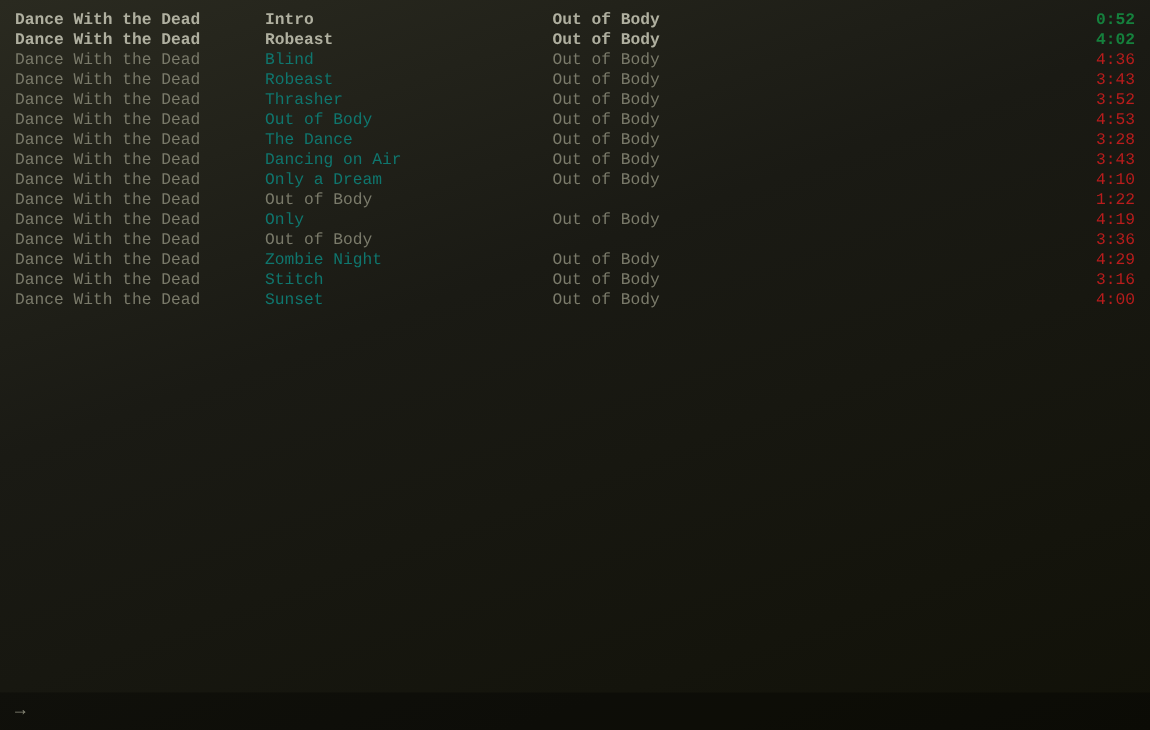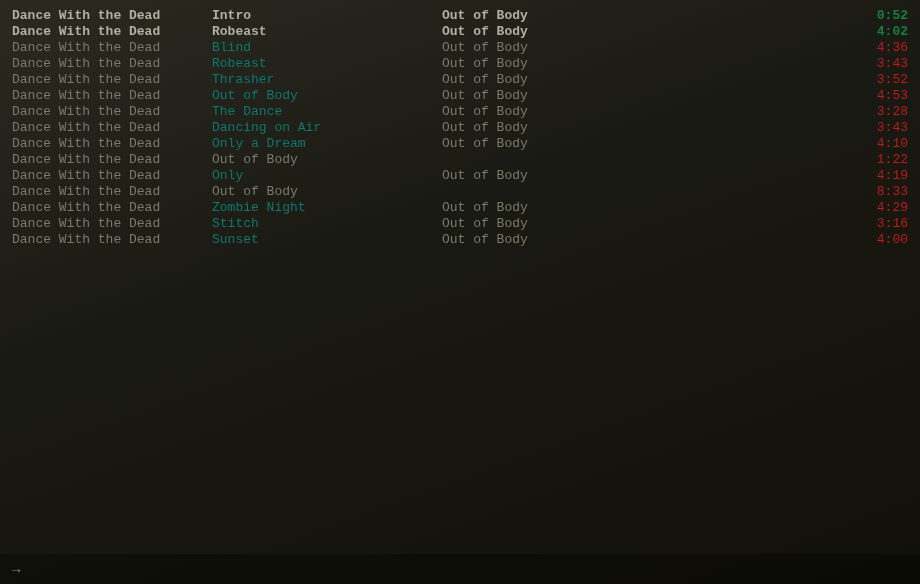--- a/index.html
+++ b/index.html
@@ -160,21 +160,21 @@
       </div>
       <div class="track-row">
         <span class="col-artist">Dance With the Dead</span>
         <span class="col-title">Only</span>
         <span class="col-album">Out of Body</span>
         <span class="col-duration">4:19</span>
       </div>
       <div class="track-row">
         <span class="col-artist">Dance With the Dead</span>
         <span class="col-album">Out of Body</span>
-        <span class="col-duration">8:33</span>
+        <span class="col-duration">3:36</span>
       </div>
       <div class="track-row">
         <span class="col-artist">Dance With the Dead</span>
         <span class="col-title">Zombie Night</span>
         <span class="col-album">Out of Body</span>
         <span class="col-duration">4:29</span>
       </div>
       <div class="track-row">
         <span class="col-artist">Dance With the Dead</span>
         <span class="col-title">Stitch</span>

